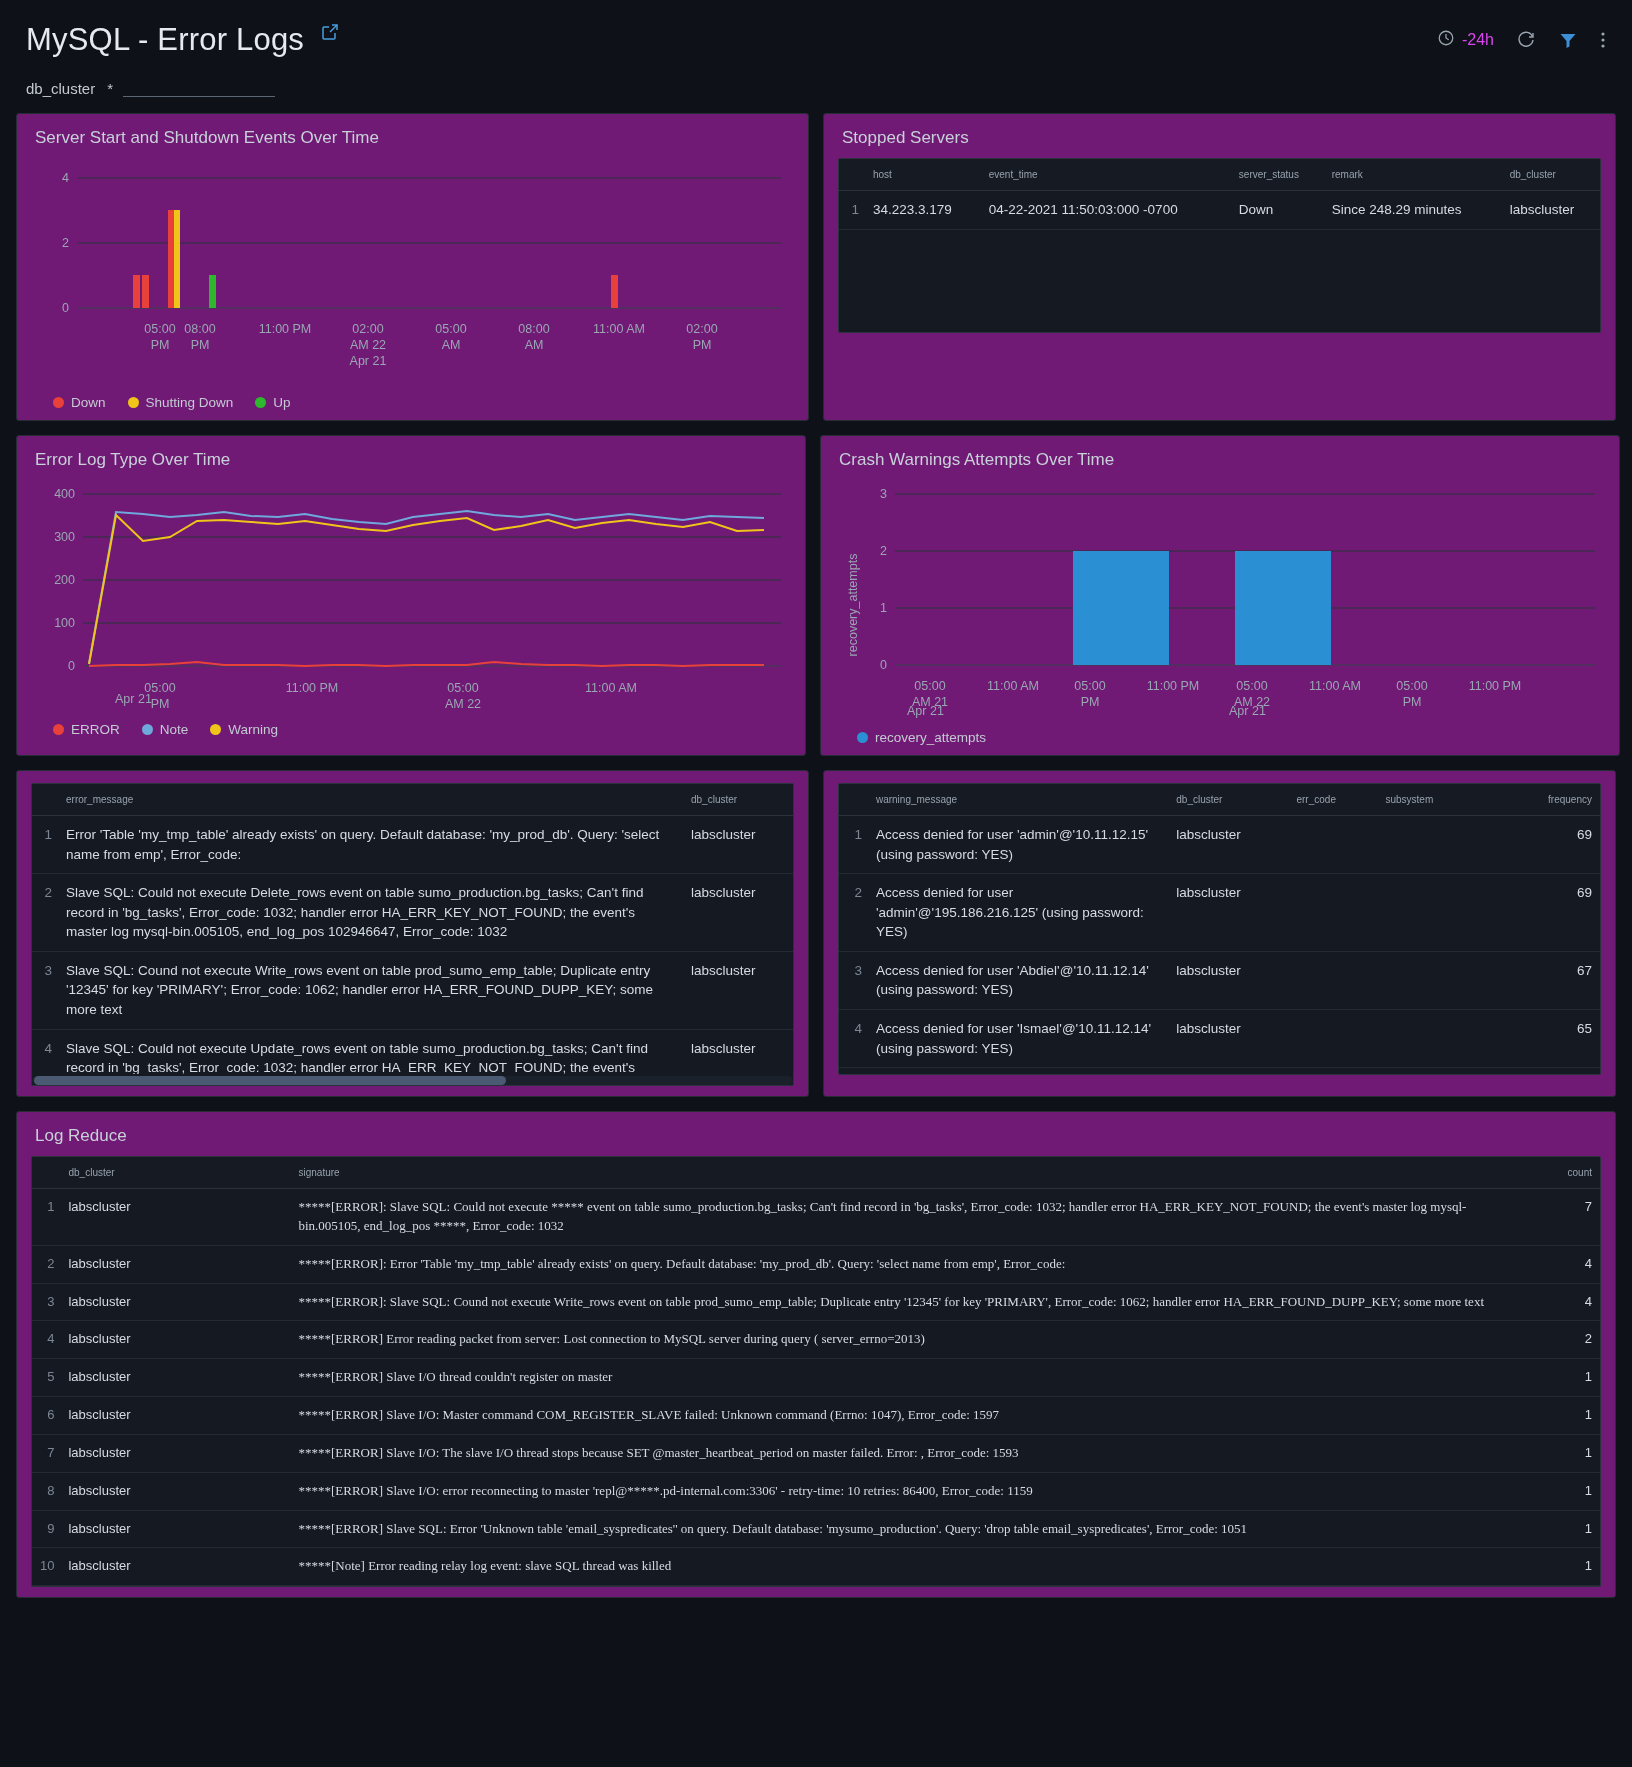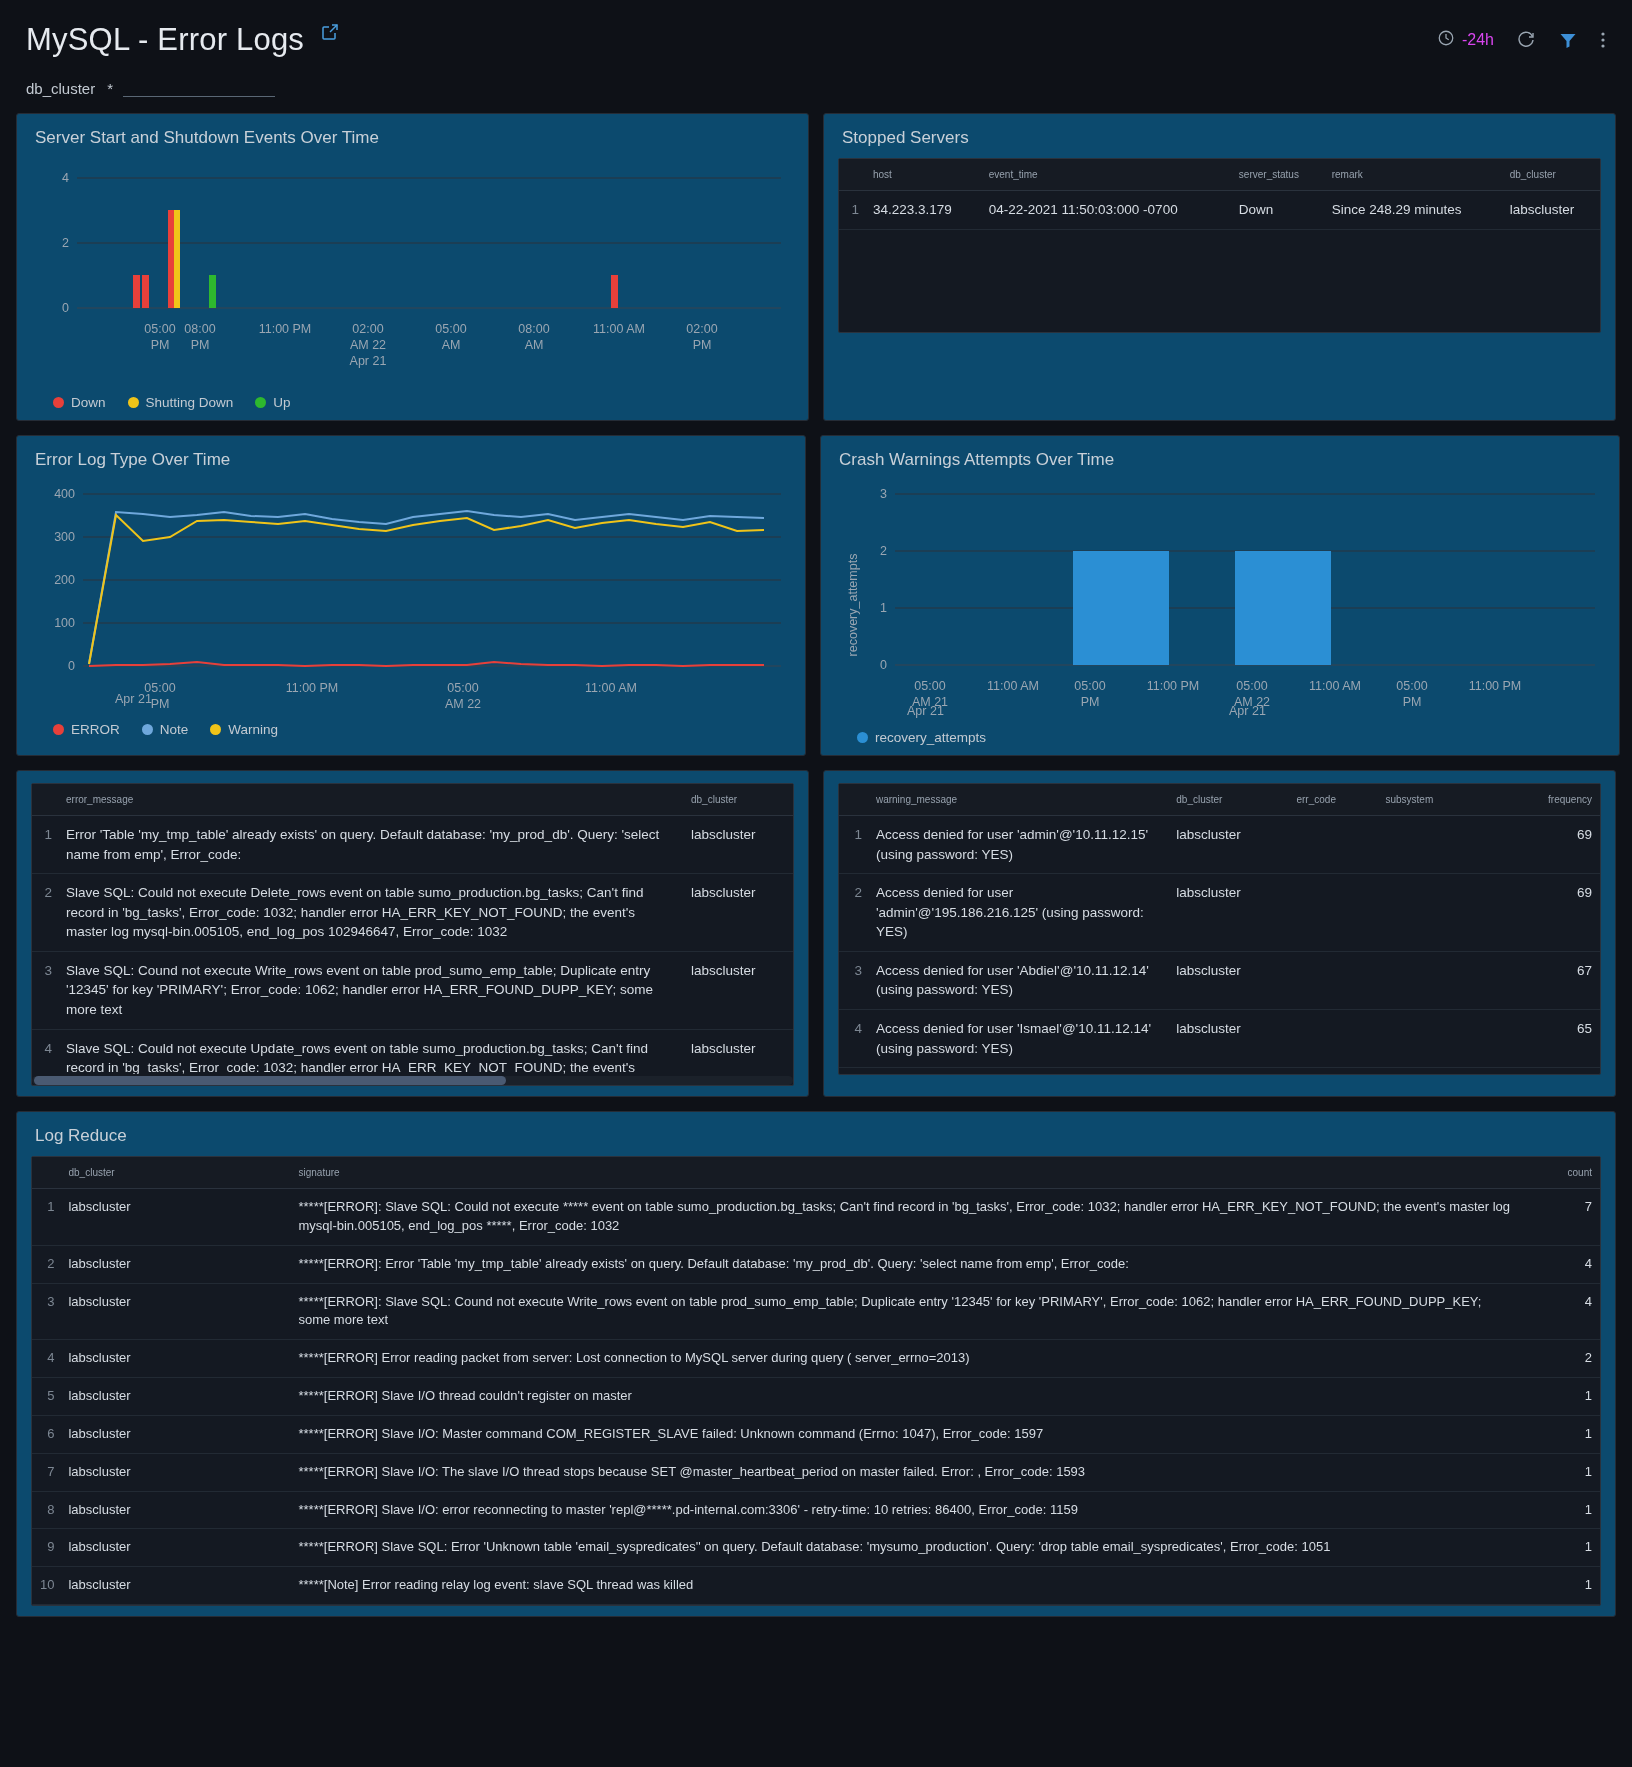--- a/index.html
+++ b/index.html
@@ -32,21 +32,21 @@
     width: 152px; background: transparent; border: none;
     border-bottom: 1px solid #5a6775; color: #e6eaef;
     font-size: 14px; padding: 2px 2px 4px 2px; outline: none;
     font-family: "Liberation Sans", sans-serif;
   }
 
   
   .grid { display: flex; flex-direction: column; gap: 14px; padding: 0 8px 8px 8px; }
   .row { display: flex; gap: 14px; }
   .panel {
-    background: #0c4a6e;
+    background: #701a75;
     border: 1px solid #252c36;
     border-radius: 3px;
     padding: 12px 14px 10px 14px;
     position: relative;
   }
   .panel-title { font-size: 17px; color: #c8d0d8; margin: 2px 0 10px 4px; font-weight: 400; }
   .p-left { width: 793px; }
   .p-right { flex: 1; }
 
   
@@ -76,21 +76,21 @@
 
   .scroll-y { max-height: 290px; overflow-y: auto; overflow-x: hidden; }
   .scroll-y::-webkit-scrollbar { width: 9px; }
   .scroll-y::-webkit-scrollbar-track { background: #141922; }
   .scroll-y::-webkit-scrollbar-thumb { background: #49566a; border-radius: 5px; }
   .hscroll-track { height: 9px; background: #1b212a; margin-top: 2px; position: relative; border-radius: 5px; }
   .hscroll-thumb { position: absolute; left: 2px; top: 0; height: 9px; width: 62%; background: #4a5a72; border-radius: 5px; }
 
   .panel-full { width: 100%; }
   .logreduce td { font-size: 13px; }
-  .sig { font-family: Liberation Sans, sans-serif; }
+  .sig { font-family: Liberation Serif, serif; }
 </style>
 </head>
 <body>
 
 <div class="topbar">
   <div class="title-wrap">
     <span class="dash-title">MySQL - Error Logs</span>
     <span class="ext-icon icon-btn">
       <svg width="20" height="20" viewBox="0 0 20 20" fill="none" stroke="#4a9fe0" stroke-width="1.5">
         <path d="M12 3h5v5"></path>

